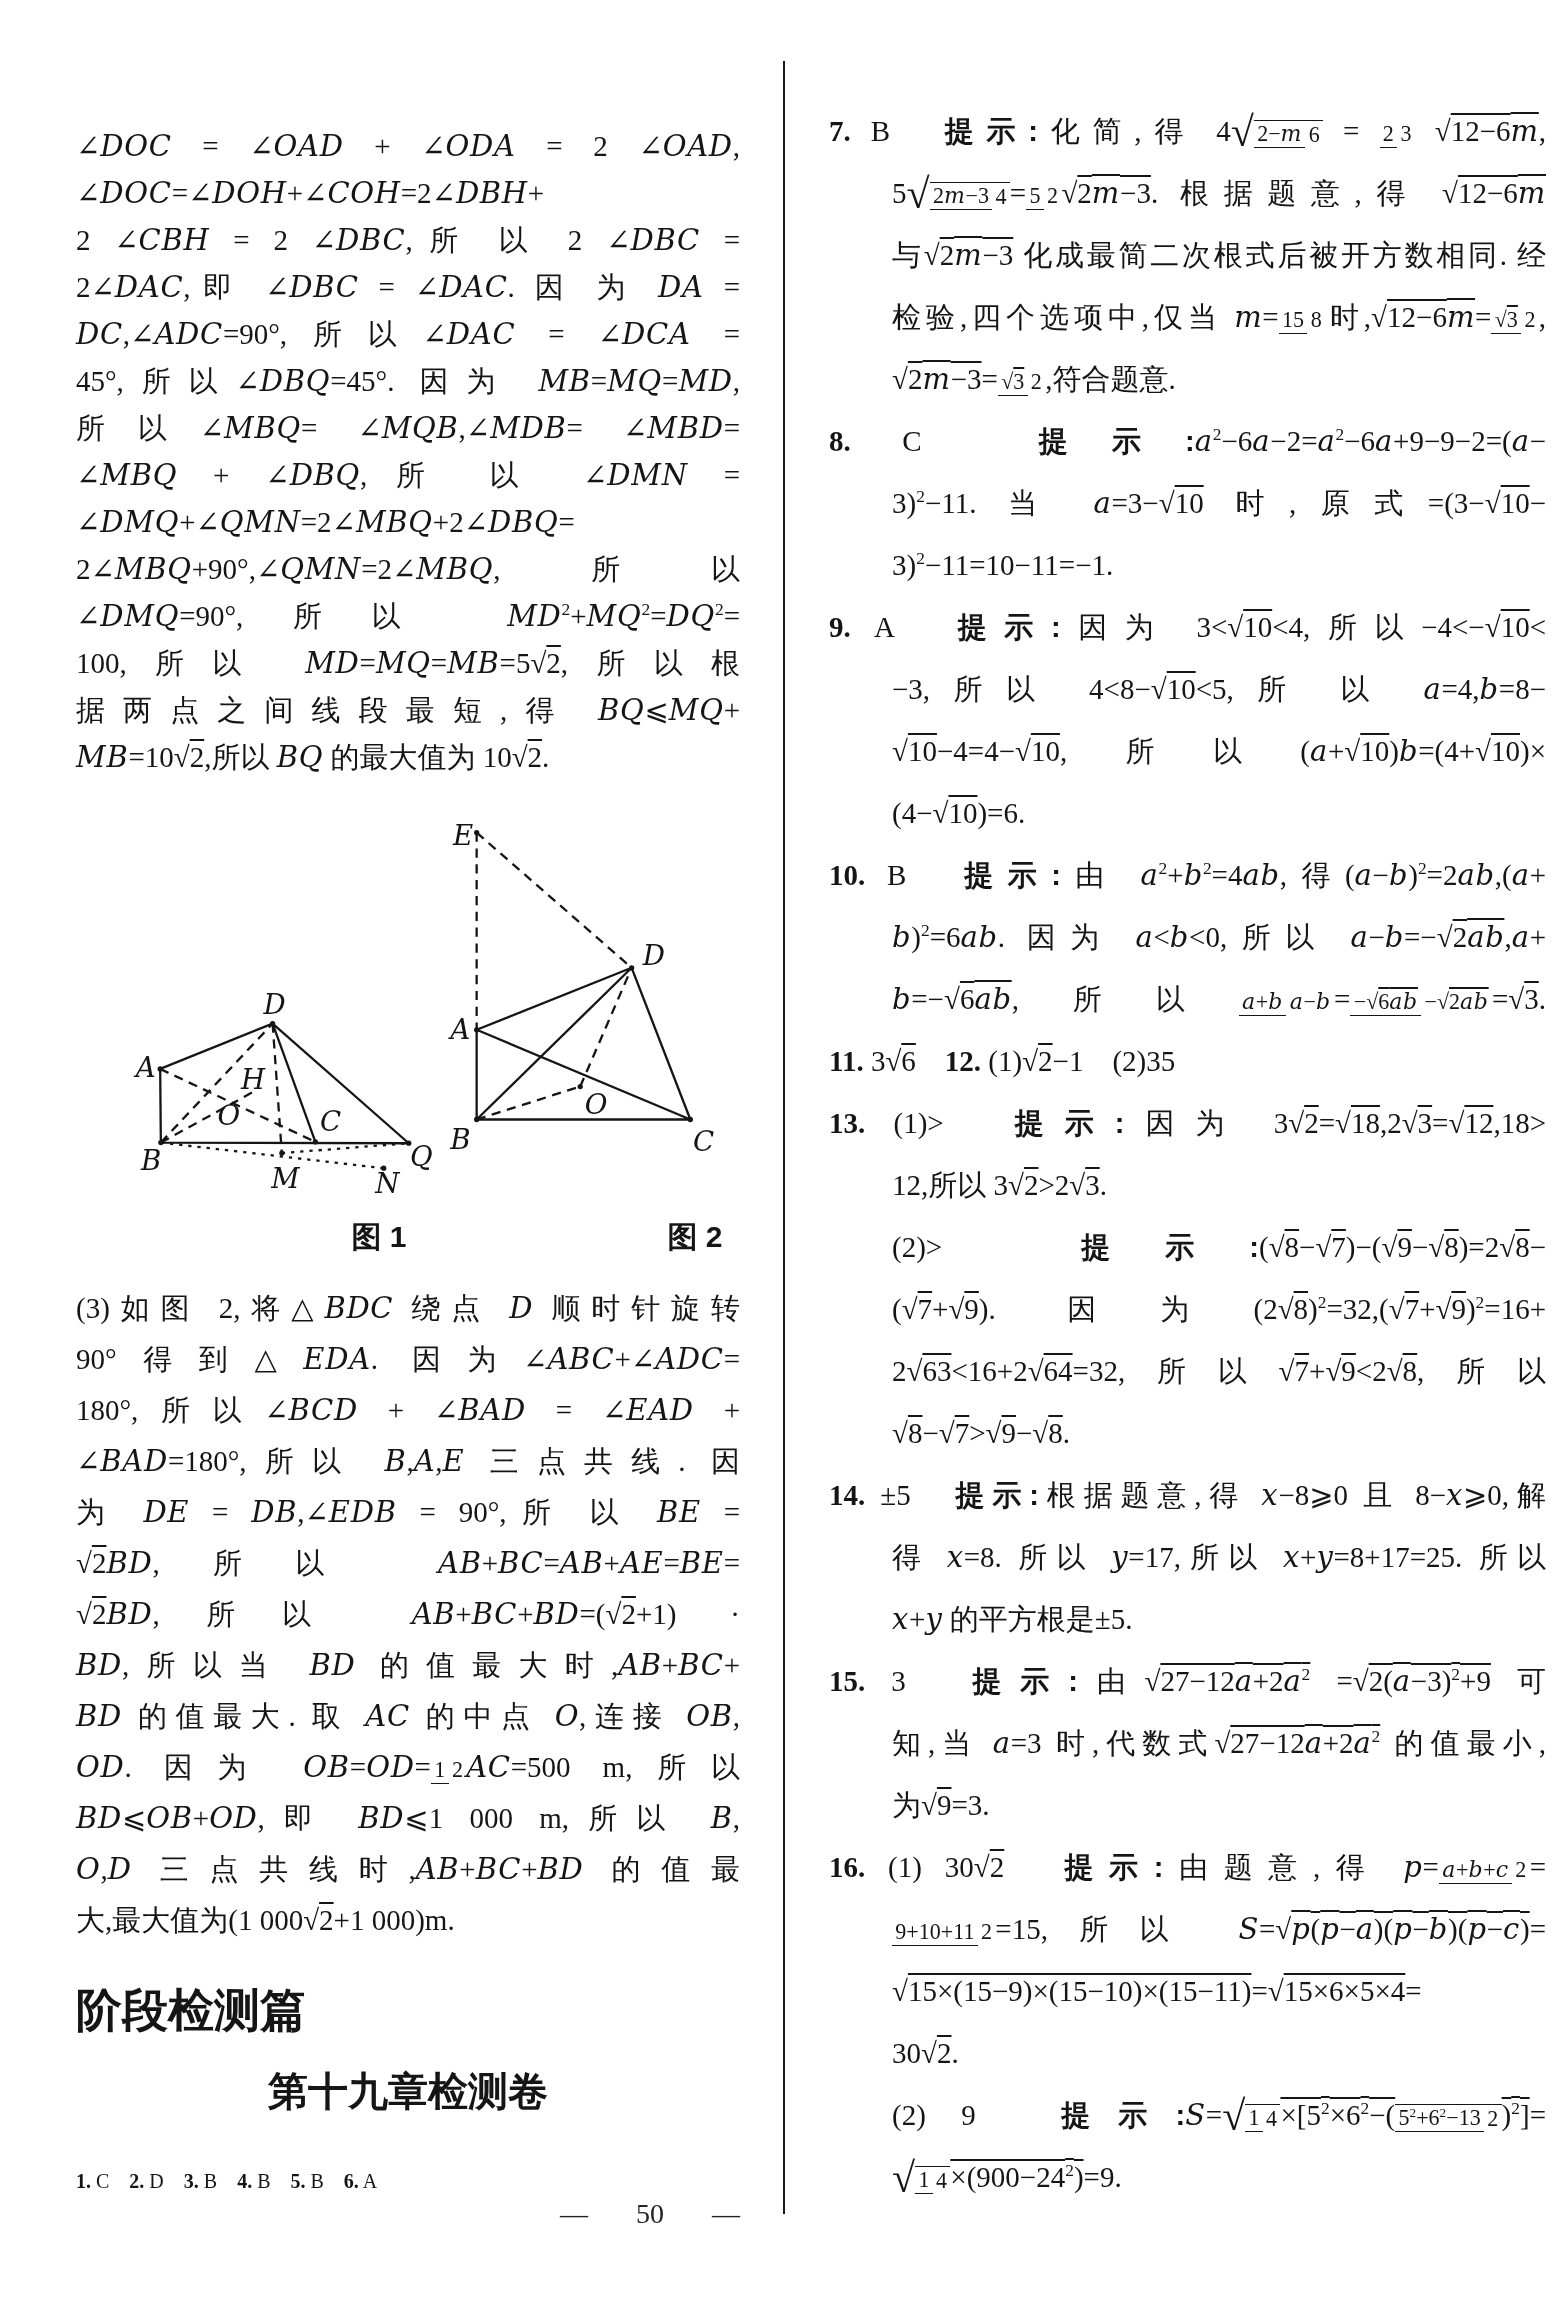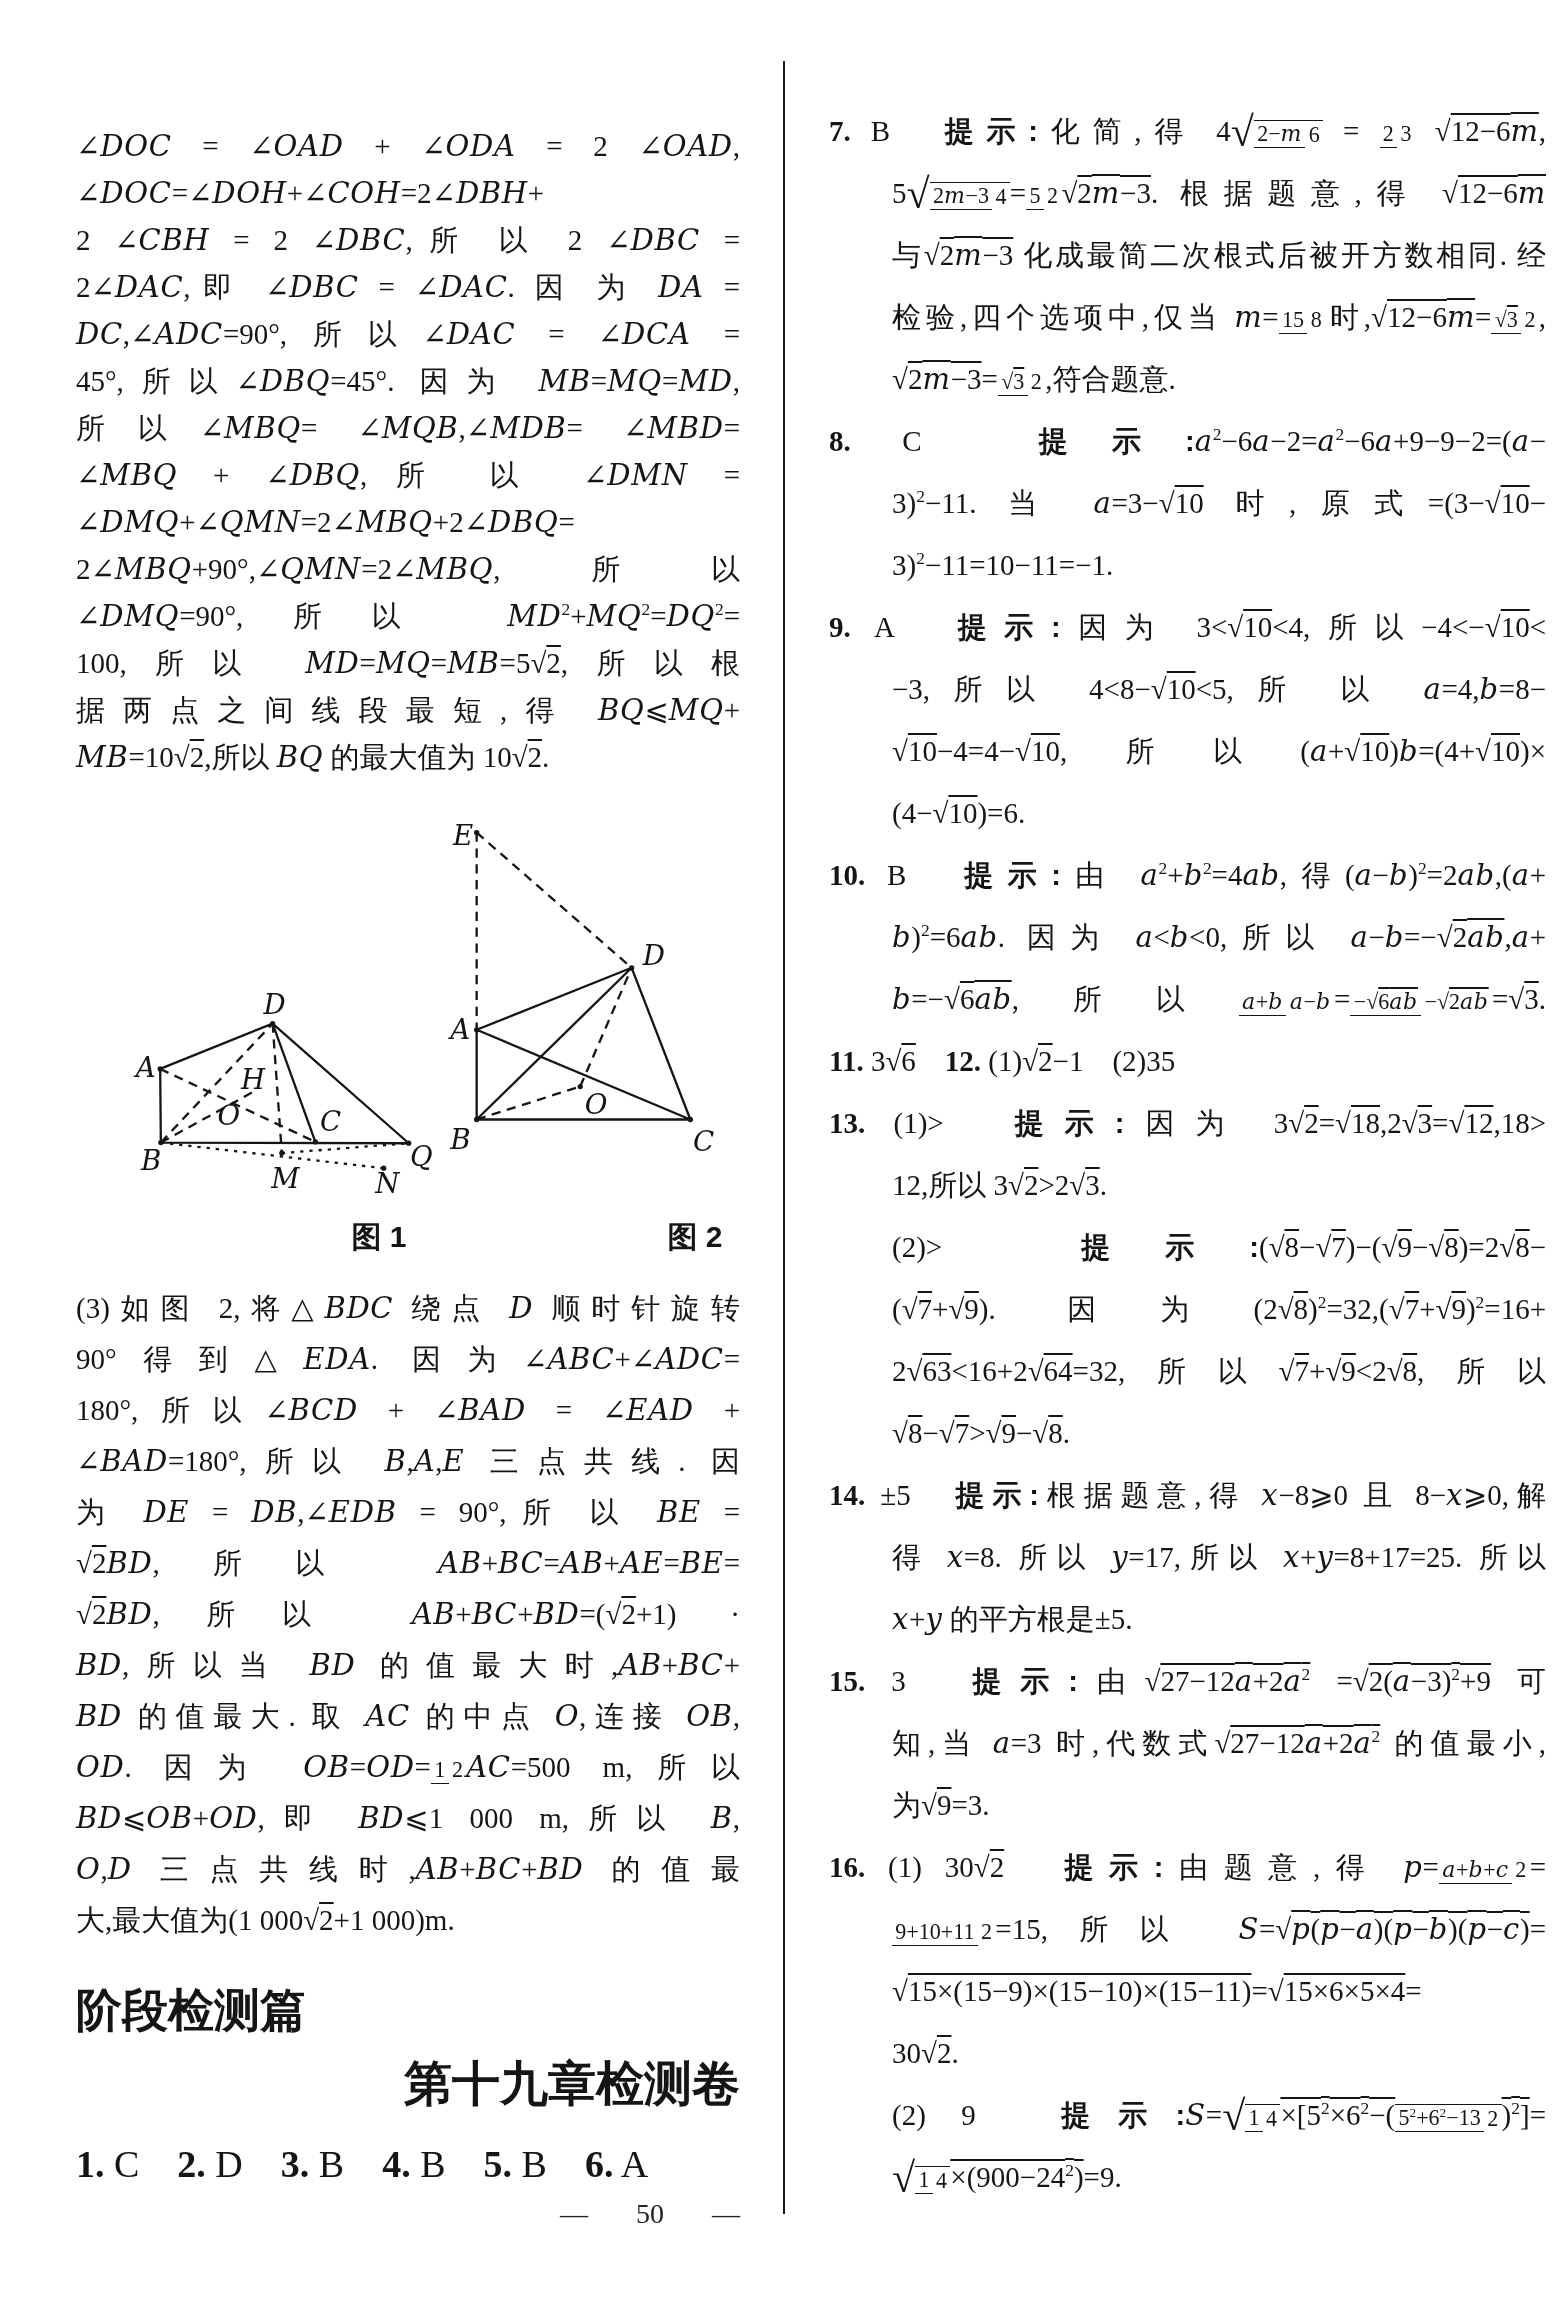--- a/index.html
+++ b/index.html
@@ -25,22 +25,22 @@
   .r2{font-size:1.45em;vertical-align:-.12em;line-height:0}
   .figures{position:relative;height:438px;margin-top:43px}
   .figures svg{position:absolute}
   .fig1{left:6.6px;top:168px}
   .fig2{left:369px;top:0}
   .cap{position:absolute;top:393px;width:132px;text-align:center;font-family:"Liberation Sans","DejaVu Sans",sans-serif;font-weight:bold;font-size:30px;line-height:40px}
   .cap1{left:237px}
   .cap2{left:553px}
   .part3{margin-top:21px}
   .h1{margin-top:37px;text-align:left;font-family:"Liberation Sans","DejaVu Sans",sans-serif;font-weight:900;font-size:46px;line-height:55px}
-  .h2{margin-top:21px;text-align:right;font-family:"Liberation Sans","DejaVu Sans",sans-serif;font-weight:900;font-size:48px;line-height:50px}
-  .answers{margin-top:34px;font-size:38px;line-height:42px;white-space:nowrap}
+  .h2{margin-top:28px;text-align:center;font-family:"Liberation Sans","DejaVu Sans",sans-serif;font-weight:900;font-size:40px;line-height:50px}
+  .answers{margin-top:44px;font-size:20px;line-height:42px;white-space:nowrap}
   .footer{position:absolute;top:2198px;left:0;width:1300px;text-align:center;font-size:28px;color:#222}
   .footer span{margin:0 24px}
   svg text{font-size:42px;font-style:italic;font-family:"DejaVu Serif",serif;fill:#151515}
 </style>
 </head>
 <body>
 
 <div>
   <div class="divider"></div>
 

